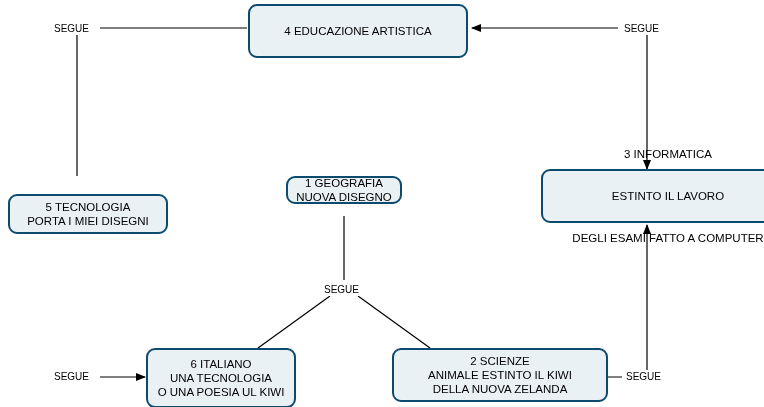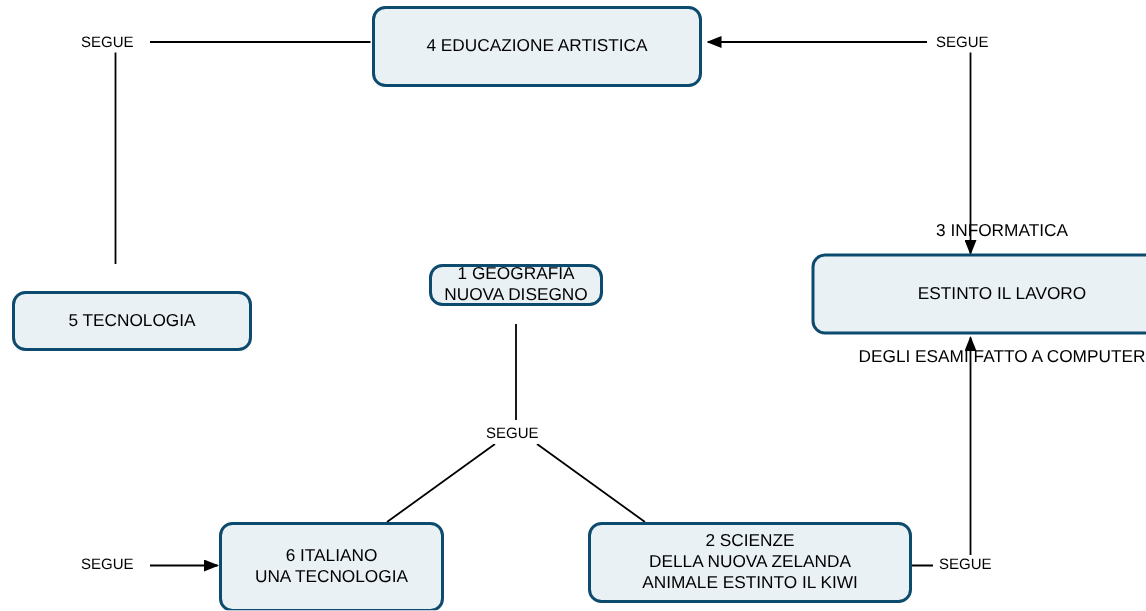--- a/index.html
+++ b/index.html
@@ -84,42 +84,44 @@
 
     <line x1="647" y1="370" x2="647" y2="225" stroke="#000000" stroke-width="1.2" marker-end="url(#arrow)"></line>
   </svg>
 
   <div class="node" style="left:248px; top:4px; width:220px; height:54px;">
     <span class="line">4 EDUCAZIONE ARTISTICA</span>
   </div>
 
   <div class="node" style="left:8px; top:176px; width:160px; height:40px;margin-top:18px;">
     <span class="line">5 TECNOLOGIA</span>
+    <span class="line">PORTA I MIEI DISEGNI</span>
   </div>
 
   <div class="node" style="left:286px; top:176px; width:116px; height:28px;">
     <span class="line">1 GEOGRAFIA</span>
     <span class="line">NUOVA DISEGNO</span>
   </div>
 
   <div class="node" style="left:541px; top:169px; width:254px; height:54px;gap:28px;">
     <span class="line">3 INFORMATICA</span>
     <span class="line">ESTINTO IL LAVORO</span>
     <span class="line">DEGLI ESAMI FATTO A COMPUTER</span>
   </div>
 
   <div class="node" style="left:146px; top:348px; width:150px; height:60px;">
     <span class="line">6 ITALIANO</span>
     <span class="line">UNA TECNOLOGIA</span>
+    <span class="line">O UNA POESIA UL KIWI</span>
   </div>
 
   <div class="node" style="left:392px; top:348px; width:216px; height:54px;">
     <span class="line">2 SCIENZE</span>
+    <span class="line">ANIMALE ESTINTO IL KIWI</span>
     <span class="line">DELLA NUOVA ZELANDA</span>
-    <span class="line">ANIMALE ESTINTO IL KIWI</span>
   </div>
 
   <div class="edge-label" style="left:54px; top:22px;">SEGUE</div>
   <div class="edge-label" style="left:624px; top:22px;">SEGUE</div>
   <div class="edge-label" style="left:324px; top:283px;">SEGUE</div>
   <div class="edge-label" style="left:54px; top:370px;">SEGUE</div>
   <div class="edge-label" style="left:626px; top:370px;">SEGUE</div>
 
 </div>
 

